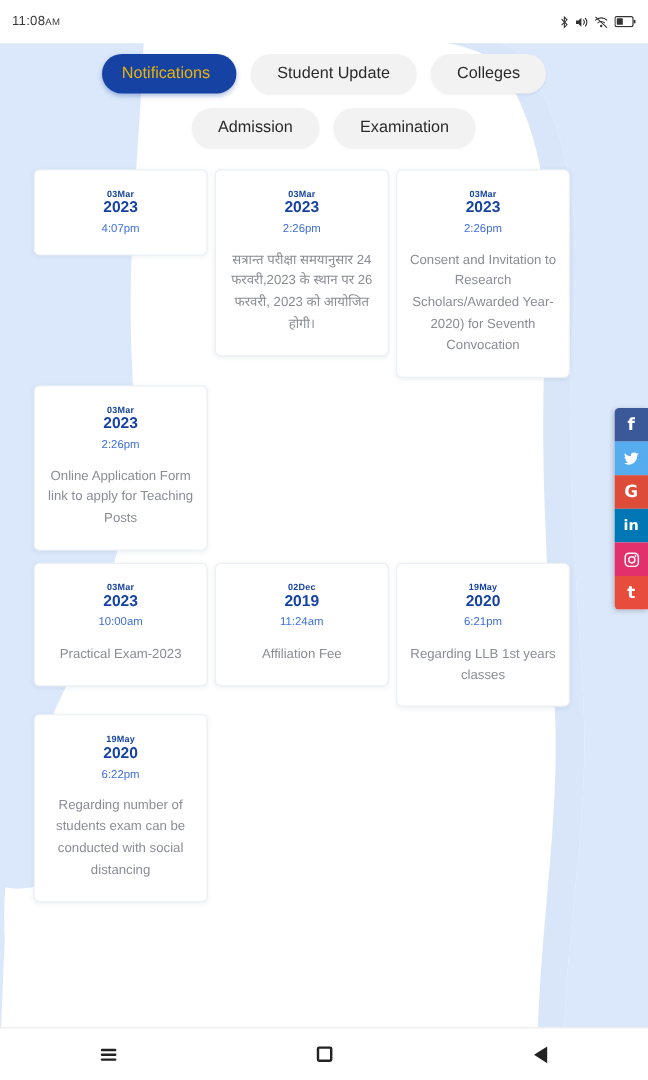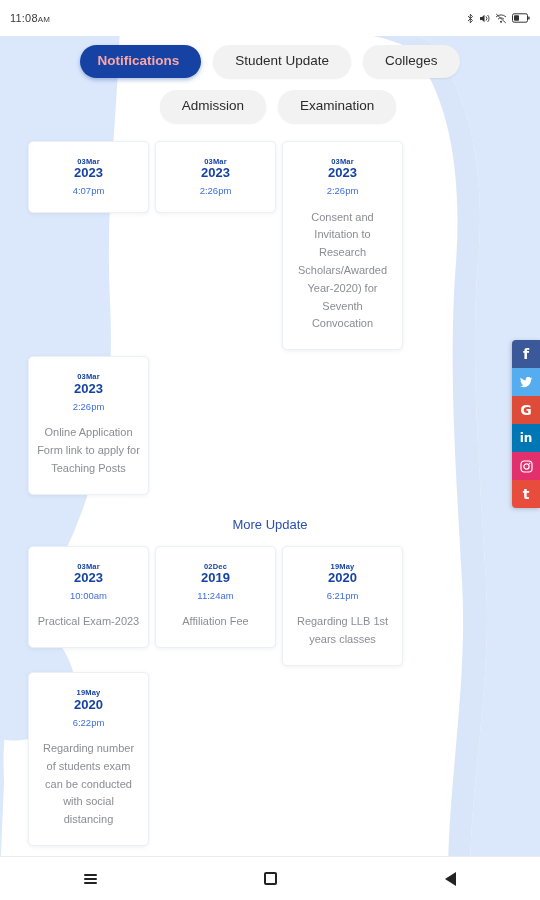--- a/index.html
+++ b/index.html
@@ -73,37 +73,37 @@
     font-size: 13.5px;
     background: #f2f2f2;
     color: #2b2b2b;
     border: none;
     line-height: 1.1;
     white-space: nowrap;
     box-shadow: 0 1px 2px rgba(0,0,0,0.07);
   }
   .chip.active {
     background: #1643a3;
-    color: #fca5a5;
-    font-weight: bold;
+    color: #eab308;
+    font-weight: normal;
     box-shadow: 0 2px 4px rgba(22,67,163,0.35);
     padding-left: 17px;
   }
 
   
   .grid {
     display: flex;
     flex-wrap: wrap;
     gap: 6px 6px;
     padding: 0 28px;
     margin-top: 18px;
     align-items: flex-start;
   }
   .card {
-    width: 121px;
+    width: 145px;
     background: #ffffff;
     border: 1px solid #eceff4;
     border-radius: 5px;
     padding: 16px 8px 16px;
     text-align: center;
     box-shadow: 0 1px 4px rgba(30,50,90,0.07);
   }
   .card .c-month {
     font-size: 7.5px;
     color: #1643a3;
@@ -264,35 +264,35 @@
     <div class="grid">
       <div class="card">
         <div class="c-month">03Mar</div>
         <div class="c-year">2023</div>
         <div class="c-time">4:07pm</div>
       </div>
       <div class="card">
         <div class="c-month">03Mar</div>
         <div class="c-year">2023</div>
         <div class="c-time">2:26pm</div>
+        <div class="c-text">सत्रान्त परीक्षा समयानुसार 24 फरवरी,2023 के स्थान पर 26 फरवरी, 2023 को आयोजित होगी।</div>
       </div>
       <div class="card">
         <div class="c-month">03Mar</div>
         <div class="c-year">2023</div>
         <div class="c-time">2:26pm</div>
         <div class="c-text">Consent and Invitation to Research Scholars/Awarded Year-2020) for Seventh Convocation</div>
       </div>
       <div class="card">
         <div class="c-month">03Mar</div>
         <div class="c-year">2023</div>
         <div class="c-time">2:26pm</div>
         <div class="c-text">Online Application Form link to apply for Teaching Posts</div>
       </div>
     </div>
-    <div class="more-update">More Update</div>
 
     <div class="grid" style="margin-top:10px;">
       <div class="card">
         <div class="c-month">03Mar</div>
         <div class="c-year">2023</div>
         <div class="c-time">10:00am</div>
         <div class="c-text">Practical Exam-2023</div>
       </div>
       <div class="card">
         <div class="c-month">02Dec</div>

